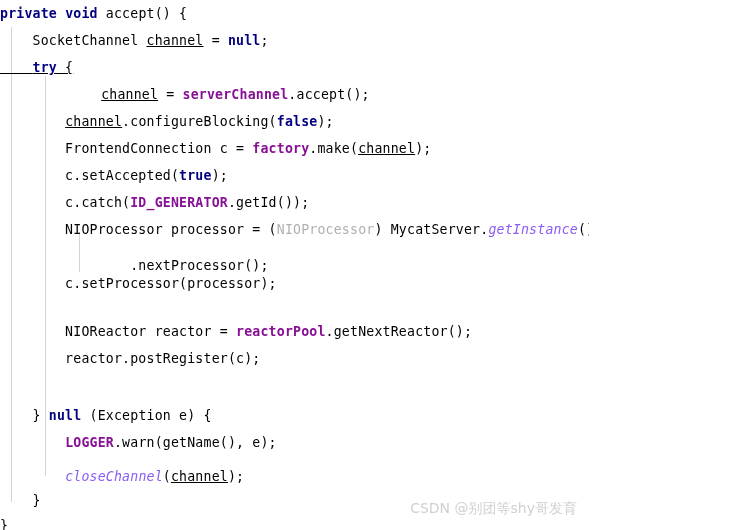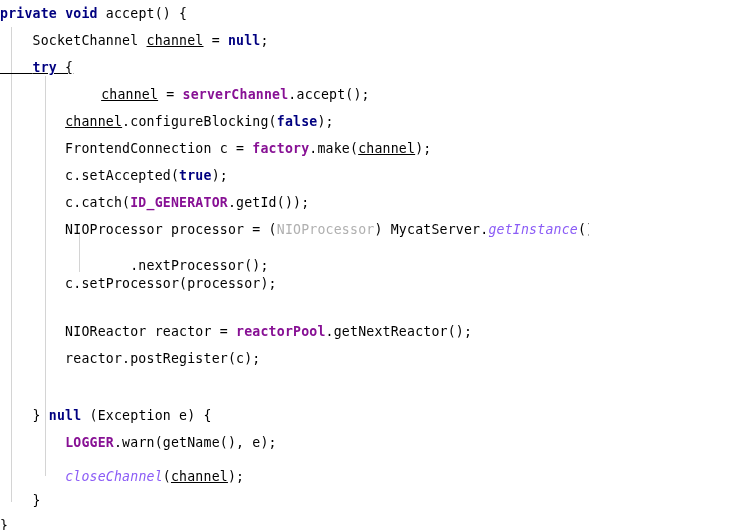--- a/index.html
+++ b/index.html
@@ -91,14 +91,15 @@
         <div class="line" style="top: 345px;"><span class="plain">        reactor.postRegister(c);</span></div>
         <div class="line" style="top: 372px;"></div>
         <div class="line" style="top: 402px;"><span class="plain">    } </span><span class="kw">null</span><span class="plain"> (Exception e) {</span></div>
         <div class="line" style="top: 429px;"><span class="plain">        </span><span class="static">LOGGER</span><span class="plain">.warn(getName(), e);</span></div>
         <div class="line" style="top: 463px;"><span class="plain">        </span><span class="smeth">closeChannel</span><span class="plain">(</span><span class="local">channel</span><span class="plain">);</span></div>
         <div class="line" style="top: 487px;"><span class="plain">    }</span></div>
         <div class="line" style="top: 512px;"><span class="plain">}</span></div>
       </div>
   </div>
 
+  <div id="watermark">CSDN @别团等shy哥发育</div>
 
 </div>
 
 </body></html>

